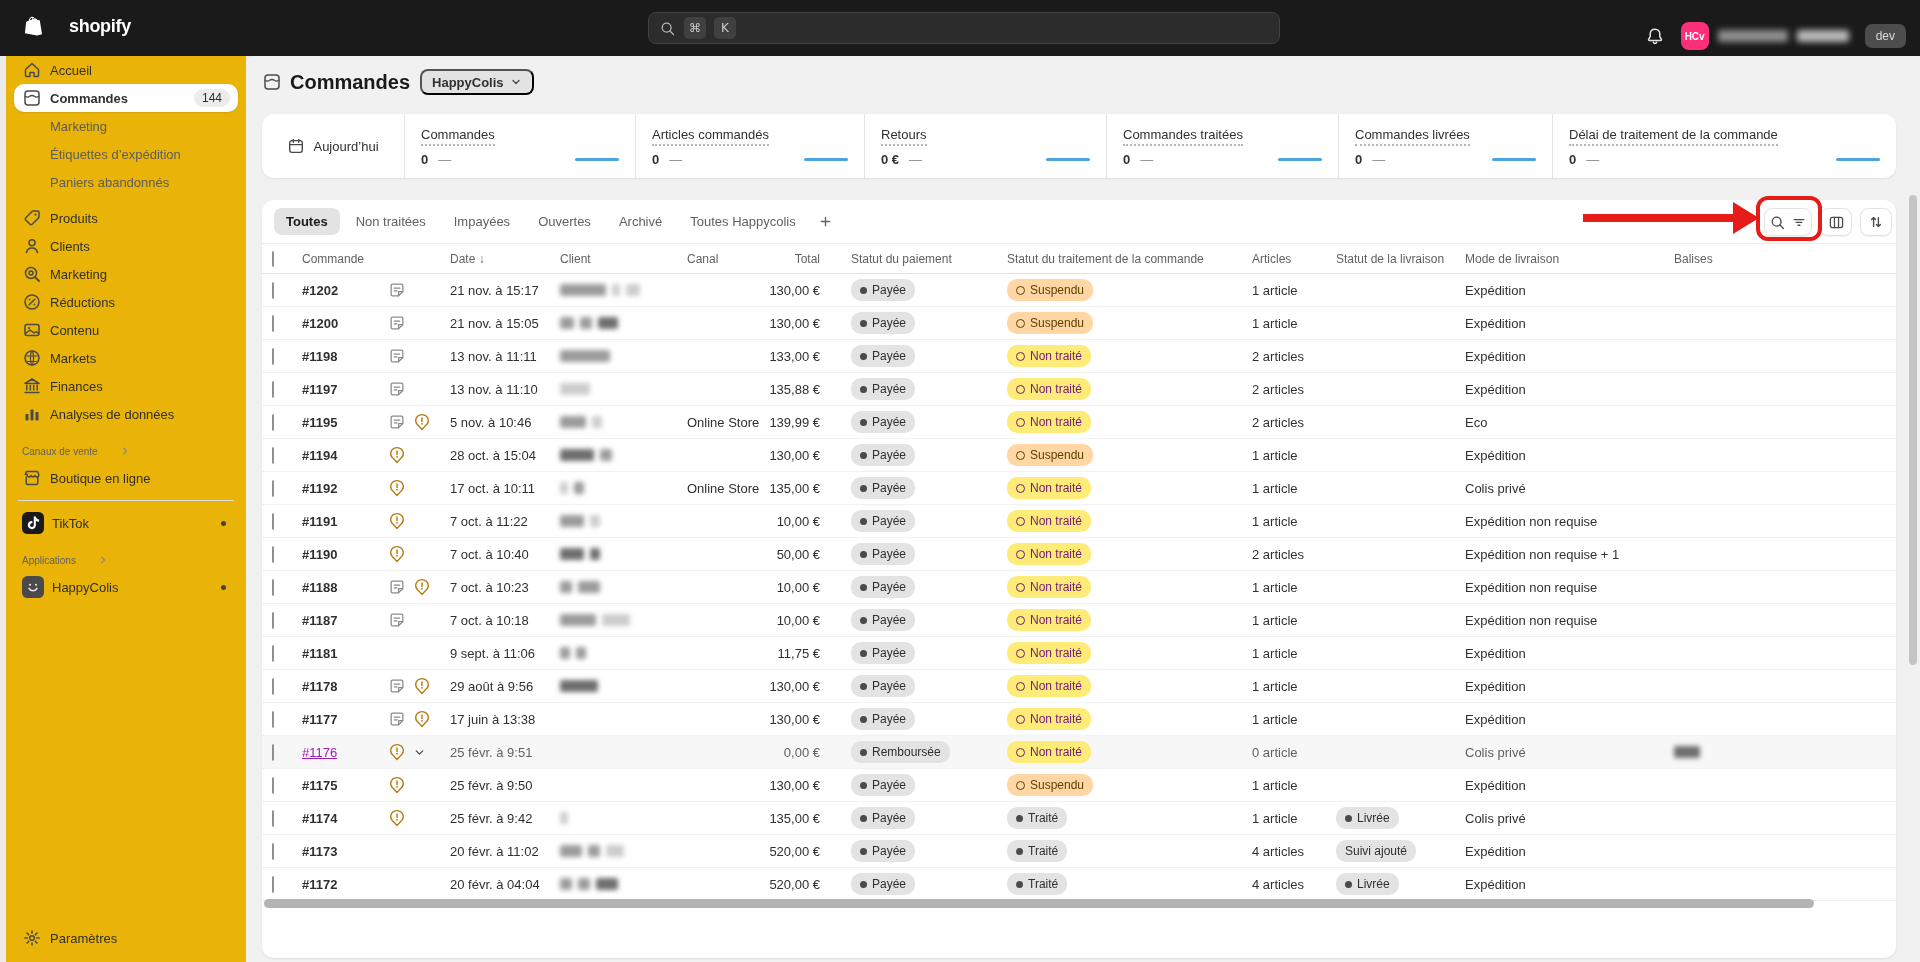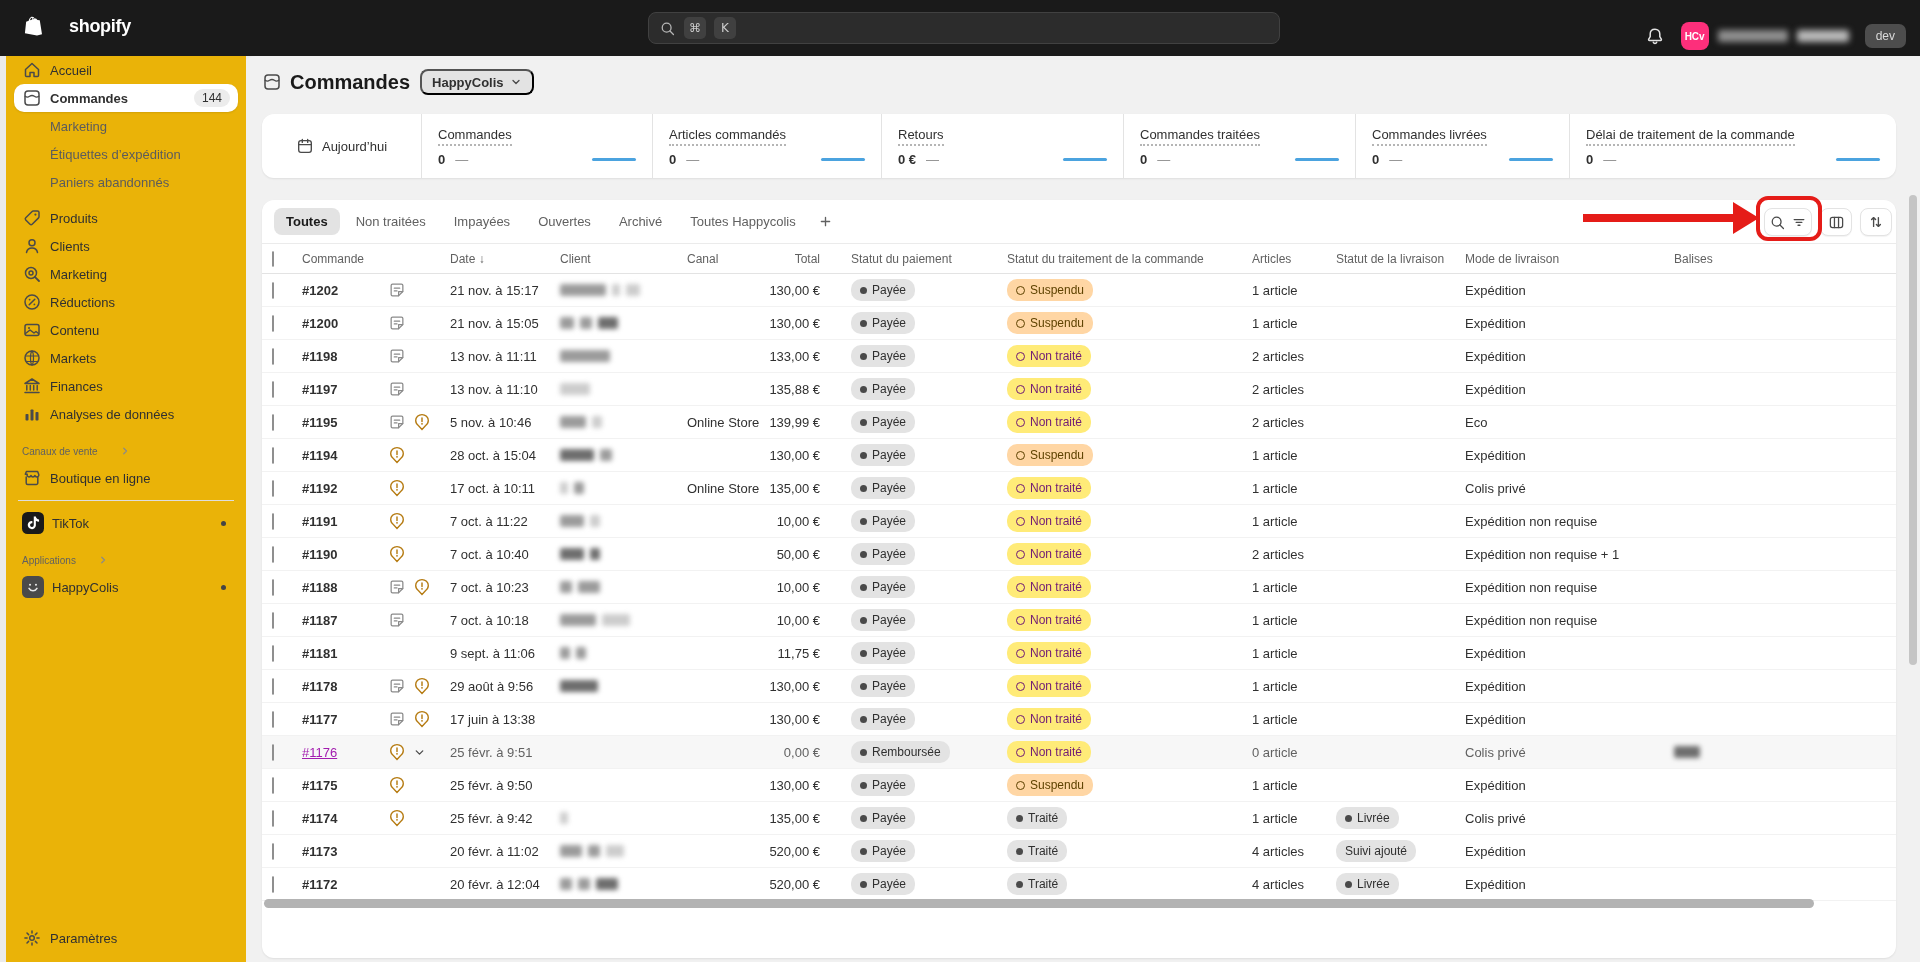--- a/index.html
+++ b/index.html
@@ -41,21 +41,21 @@
   .main { position:absolute; left:240px; top:56px; right:0; bottom:0; background:#f1f1f1; border-top-left-radius:16px; }
   .pagehead { position:absolute; left:22px; top:13px; display:flex; align-items:center; gap:10px; }
   .pagetitle { display:flex; align-items:center; gap:8px; font-size:20px; font-weight:700; color:#1a1a1a; }
   .storepill { height:26px; background:#e3e3e3; border-radius:8px; padding:0 10px; font-size:13px; font-weight:600; display:flex; align-items:center; gap:6px; color:#303030; }
   .headactions { position:absolute; right:24px; top:13px; display:flex; gap:10px; }
   .btn { height:28px; border-radius:8px; padding:0 13px; font-size:13px; font-weight:600; display:inline-flex; align-items:center; gap:6px; background:#e4e4e4; color:#303030; border:none; box-shadow:inset 0 -1px 0 rgba(0,0,0,.12); cursor:default; }
   .btn.primary { background:linear-gradient(#2a2a2a,#1a1a1a); color:#fff; box-shadow:inset 0 1px 0 rgba(255,255,255,.18), 0 1px 1px rgba(0,0,0,.25); }
 
   
   .statscard { position:absolute; left:22px; right:24px; top:58px; height:64px; background:#fff; border-radius:12px; box-shadow:0 1px 2px rgba(0,0,0,.08); display:flex; overflow:hidden; }
-  .rangecell { width:160px; flex:none; border-right:1px solid #e3e3e3; display:flex; align-items:center; justify-content:center; gap:8px; font-size:13px; font-weight:500; color:#303030; }
+  .rangecell { width:143px; flex:none; border-right:1px solid #e3e3e3; display:flex; align-items:center; justify-content:center; gap:8px; font-size:13px; font-weight:500; color:#303030; }
   .metric { border-right:1px solid #e3e3e3; padding:11px 0 0 16px; position:relative; flex:none; }
   .metric:last-child { border-right:none; flex:1; }
   .metric .lab { display:inline-block; font-size:13px; font-weight:500; color:#303030; border-bottom:2px dotted #b5b5b5; padding-bottom:2px; white-space:nowrap; }
   .metric .val { margin-top:6px; font-size:13px; font-weight:650; color:#303030; display:flex; align-items:center; gap:10px; }
   .metric .dash { color:#8a8a8a; font-weight:400; }
   .spark { position:absolute; right:16px; bottom:17px; width:44px; height:3px; border-radius:2px; }
 
   
   .tablecard { position:absolute; left:22px; right:24px; top:144px; bottom:4px; background:#fff; border-radius:12px; box-shadow:0 1px 2px rgba(0,0,0,.08); }
   .tabsrow { height:44px; display:flex; align-items:center; gap:4px; padding:0 12px; border-bottom:1px solid #ebebeb; position:relative; }
@@ -1057,21 +1057,21 @@
     <div class="cell"><span class="pill neutral">
               <span>Suivi ajouté</span>
             </span></div>
     <div class="cell">Expédition</div>
     <div class="cell clientcell"></div>
         </div>
         <div class="grid trow">
           <div class="cell"><span class="cb"></span></div>
     <div class="cell c-num">#1172</div>
     <div class="cell rowicons"></div>
-    <div class="cell">20 févr. à 12:04</div>
+    <div class="cell">20 févr. à 04:04</div>
     <div class="cell clientcell">
             <span class="bk t-mid" style="width:12px"></span>
             <span class="bk t-mid" style="width:12px"></span>
             <span class="bk t-dark" style="width:22px"></span>
           </div>
     <div class="cell c-canal"></div>
     <div class="cell c-total">520,00 €</div>
     <div class="cell"></div>
     <div class="cell"><span class="pill neutral">
               <span class="d"></span>

